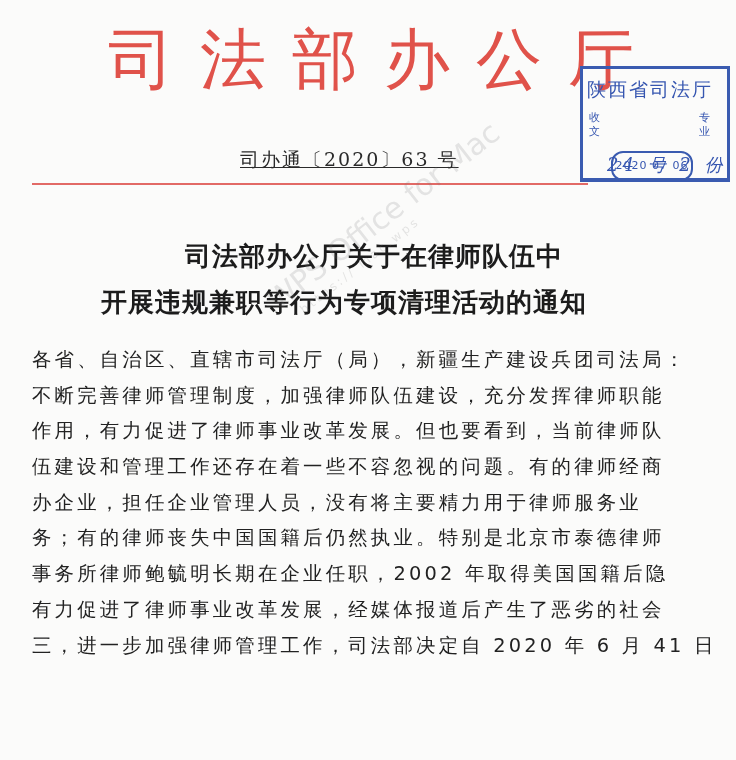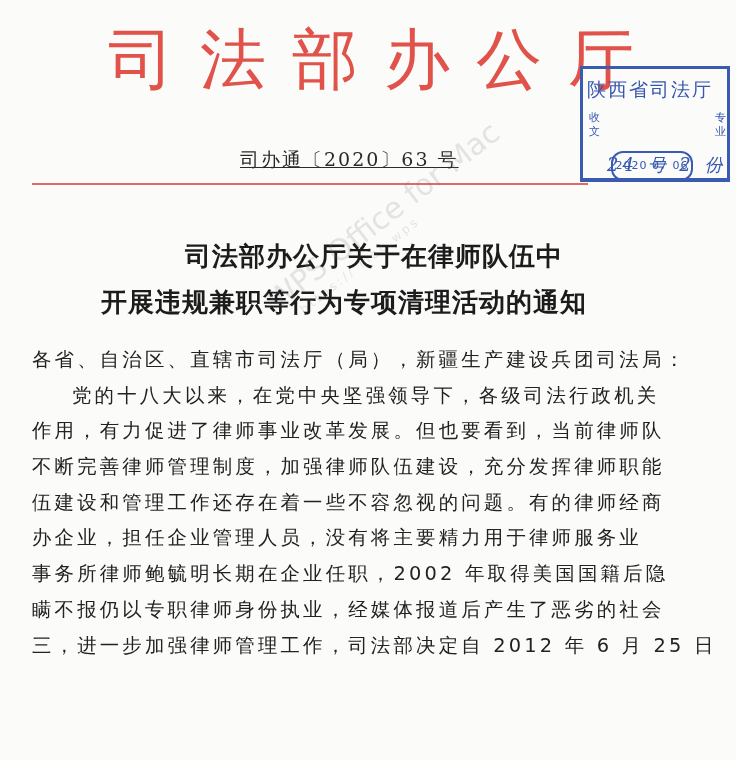--- a/index.html
+++ b/index.html
@@ -50,21 +50,21 @@
   .stamp-date {
     position: absolute; left: 28px; top: 42px;
     width: 78px; height: 26px;
     border: 2px solid #3a5bb0; border-radius: 12px;
     font-size: 11px; line-height: 26px; text-align: center;
     letter-spacing: 1px;
     margin-top: 40px;
   }
   .stamp-dept {
     position: absolute; left: 116px; top: 42px;
-    font-size: 11px; line-height: 14px; width: 12px; margin-left: 16px;
+    font-size: 11px; line-height: 14px; width: 12px;
   }
   .stamp-count {
     position: absolute; left: 24px; top: 84px;
     font-size: 18px; font-style: italic; letter-spacing: 4px; white-space: nowrap;
     font-family: "DejaVu Serif", serif;
   }
   .title {
     position: absolute; left: 0; width: 700px; text-align: center;
     font-weight: bold; font-size: 26px; line-height: 40px;
     color: #1c1c1c; letter-spacing: 1px;
@@ -113,21 +113,21 @@
 <div class="title title-1">司法部办公厅关于在律师队伍中</div>
 <div class="title title-2">开展违规兼职等行为专项清理活动的通知</div>
 
 <div class="watermark">
   <span class="wm-main">WPS Office for Mac</span>
   <span class="wm-url">https:// mac.wps</span>
 </div>
 
 <div class="body-text">
   <span class="body-line">各省、自治区、直辖市司法厅（局），新疆生产建设兵团司法局：</span>
-  <span class="body-line indent">党的十八大以来，在党中央坚强领导下，各级司法行政机关</span>
+  <span class="body-line">不断完善律师管理制度，加强律师队伍建设，充分发挥律师职能</span>
   <span class="body-line">作用，有力促进了律师事业改革发展。但也要看到，当前律师队</span>
-  <span class="body-line">不断完善律师管理制度，加强律师队伍建设，充分发挥律师职能</span>
   <span class="body-line">伍建设和管理工作还存在着一些不容忽视的问题。有的律师经商</span>
   <span class="body-line">办企业，担任企业管理人员，没有将主要精力用于律师服务业</span>
+  <span class="body-line">务；有的律师丧失中国国籍后仍然执业。特别是北京市泰德律师</span>
   <span class="body-line">事务所律师鲍毓明长期在企业任职，2002 年取得美国国籍后隐</span>
-  <span class="body-line">瞒不报仍以专职律师身份执业，经媒体报道后产生了恶劣的社会</span>
-  <span class="body-line">三，进一步加强律师管理工作，司法部决定自 2012 年 6 月 25 日</span>
+  <span class="body-line">有力促进了律师事业改革发展，经媒体报道后产生了恶劣的社会</span>
+  <span class="body-line">三，进一步加强律师管理工作，司法部决定自 2020 年 6 月 41 日</span>
 </div>
 
 </body></html>

